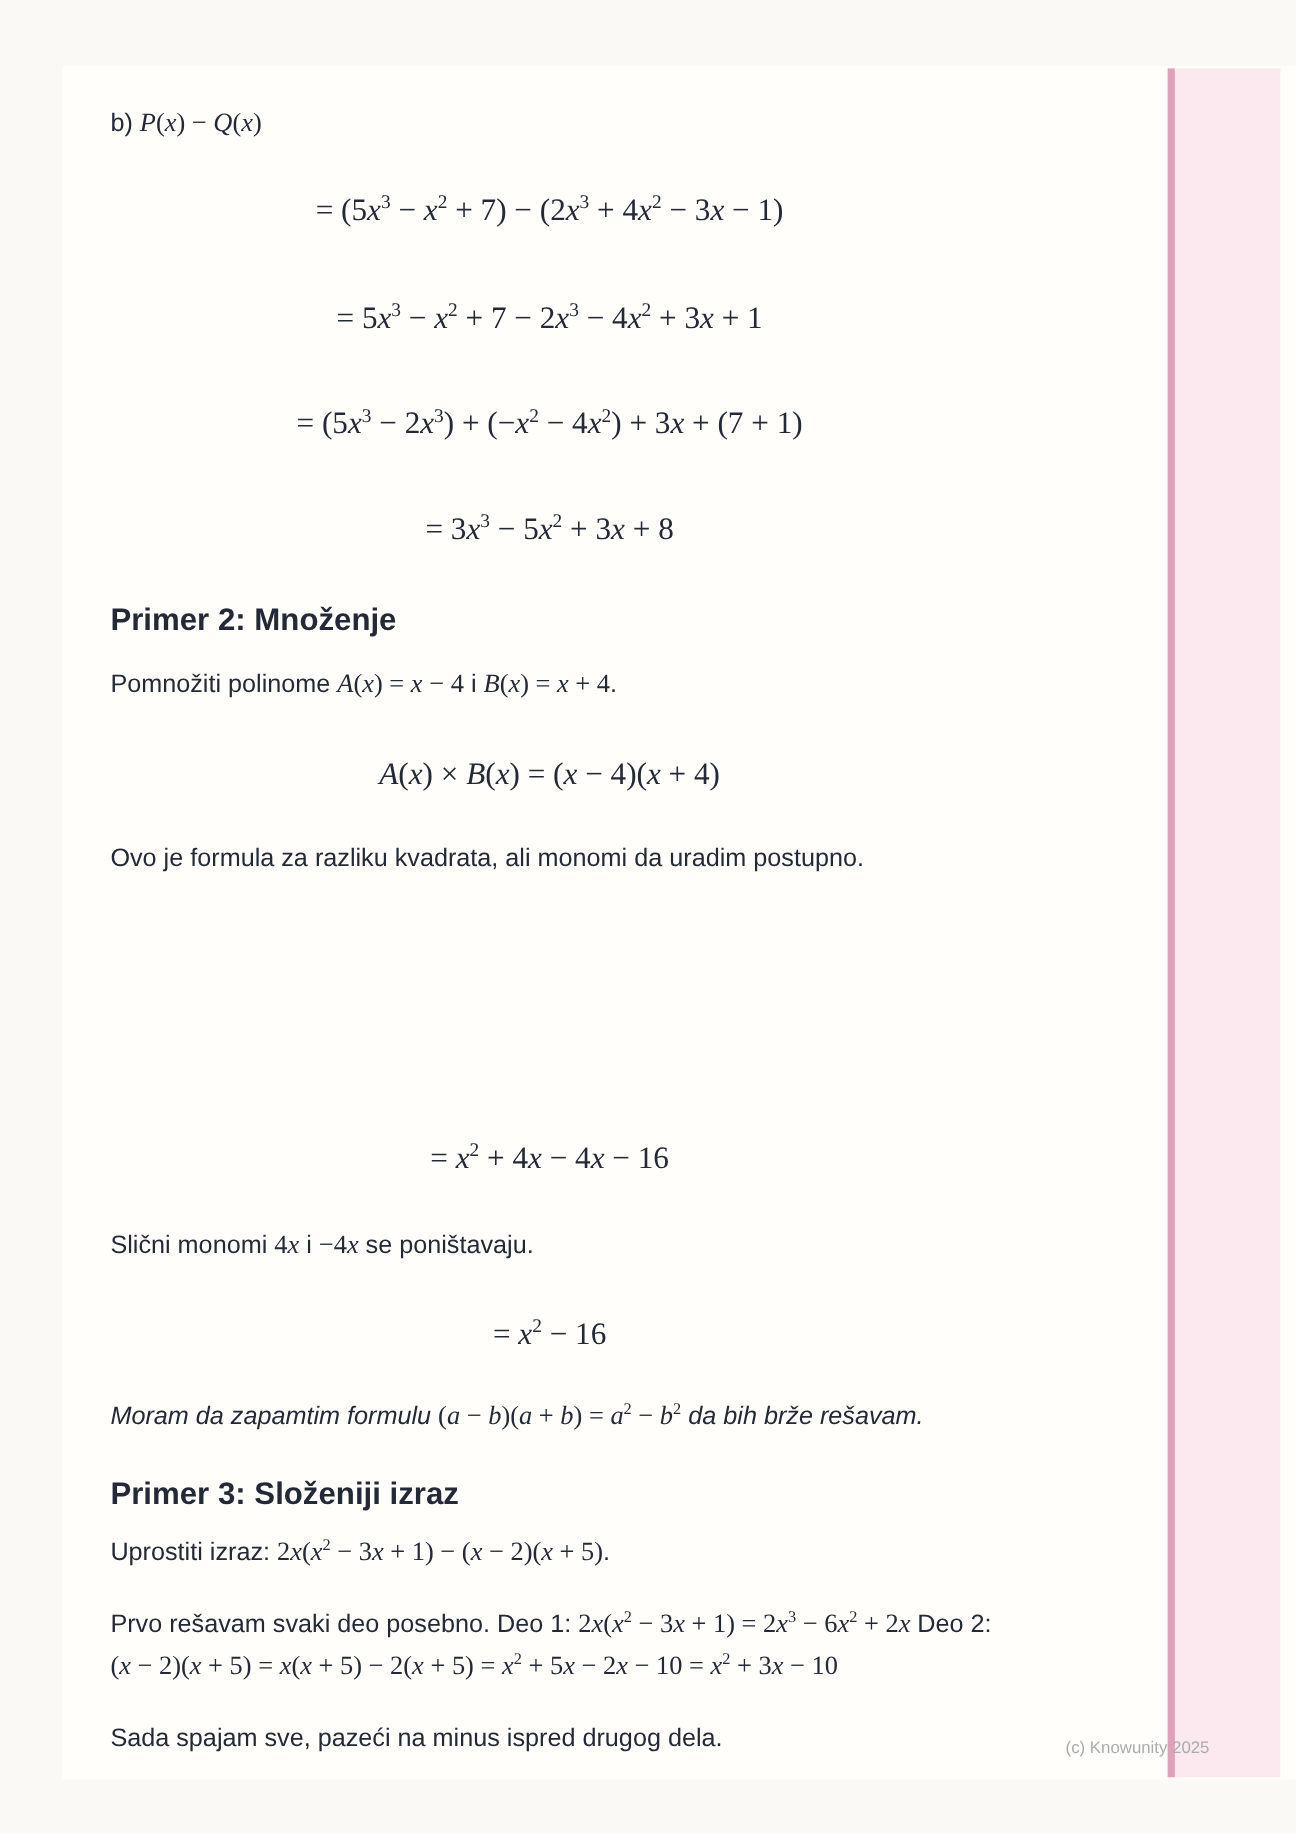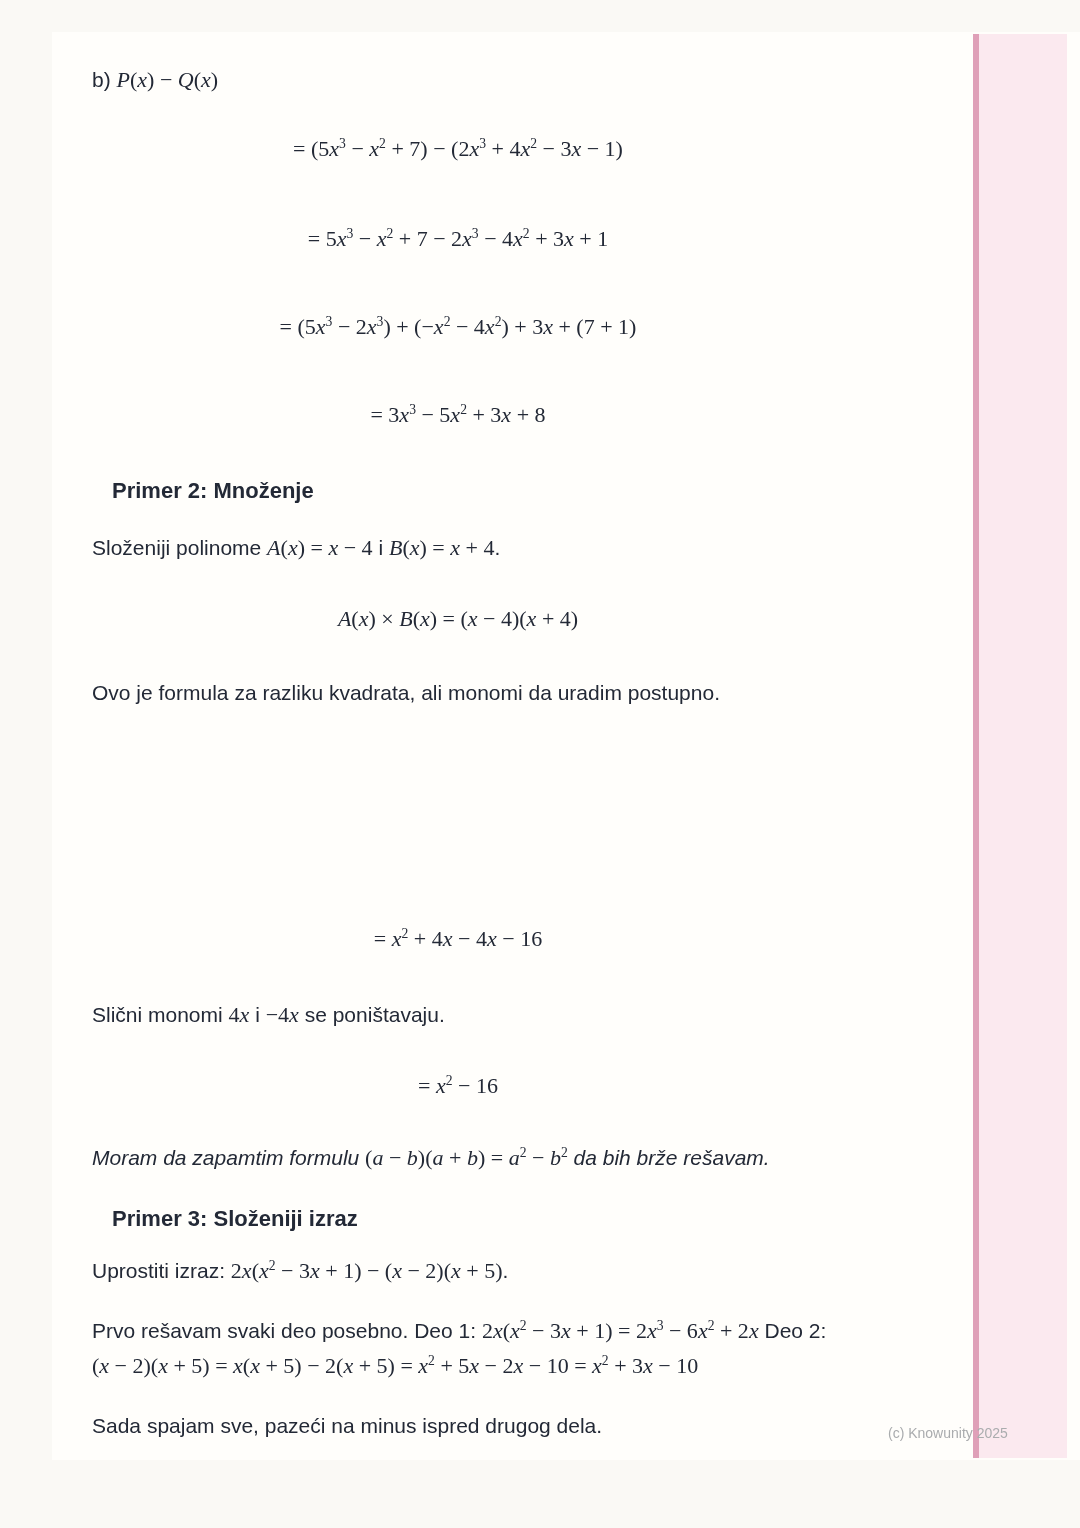--- a/index.html
+++ b/index.html
@@ -7,39 +7,39 @@
     --card-bg:#fffefb;
     --accent-line:#dfa0b8;
     --accent-band:#fbe9ef;
     --text:#232936;
     --watermark:#aaacae;
   }
   *{margin:0;padding:0;box-sizing:border-box;}
   html,body{width:1080px;height:1528px;}
   body{background:var(--outer-bg);font-family:"Liberation Sans",sans-serif;position:relative;overflow:hidden;}
   .card{
-    position:absolute;left:52px;top:32px;width:1028px;height:1428px;
+    position:absolute;left:52px;top:55px;width:1028px;height:1428px;
     background:var(--card-bg);
   }
   .accent-band{
     position:absolute;left:922px;top:2px;width:93px;height:1424px;
     background:var(--accent-band);z-index:1;
   }
   .accent-line{
     position:absolute;left:921px;top:2px;width:6px;height:1424px;
     background:var(--accent-line);z-index:2;
   }
   .block{
     position:absolute;left:40px;width:880px;
     font-size:21px;line-height:1.35;color:var(--text);z-index:3;
   }
-  .heading{font-weight:bold;font-size:22px;margin-left:20px;}
+  .heading{font-weight:bold;font-size:26px;}
   .eq{
     width:732px;text-align:center;
-    font-family:"Liberation Serif",serif;font-size:22px;
+    font-family:"Liberation Serif",serif;font-size:26px;
   }
   .math{font-family:"Liberation Serif",serif;font-size:22px;line-height:1;}
   .eq i,.math i{font-style:italic;}
   sup{font-size:0.62em;line-height:0;}
   .italic-note .txt{font-style:italic;}
   .watermark{
     position:absolute;left:836px;top:1393px;width:180px;
     font-size:14px;color:var(--watermark);z-index:4;white-space:nowrap;
   }
 </style>
@@ -51,21 +51,21 @@
   <div class="accent-line"></div>
 
   <div class="block" style="top:34px"><span class="txt">b) </span><span class="math"><i>P</i>(<i>x</i>) − <i>Q</i>(<i>x</i>)</span></div>
 
   <div class="block eq" style="top:102px">= (5<i>x</i><sup>3</sup> − <i>x</i><sup>2</sup> + 7) − (2<i>x</i><sup>3</sup> + 4<i>x</i><sup>2</sup> − 3<i>x</i> − 1)</div>
   <div class="block eq" style="top:192px">= 5<i>x</i><sup>3</sup> − <i>x</i><sup>2</sup> + 7 − 2<i>x</i><sup>3</sup> − 4<i>x</i><sup>2</sup> + 3<i>x</i> + 1</div>
   <div class="block eq" style="top:280px">= (5<i>x</i><sup>3</sup> − 2<i>x</i><sup>3</sup>) + (−<i>x</i><sup>2</sup> − 4<i>x</i><sup>2</sup>) + 3<i>x</i> + (7 + 1)</div>
   <div class="block eq" style="top:368px">= 3<i>x</i><sup>3</sup> − 5<i>x</i><sup>2</sup> + 3<i>x</i> + 8</div>
 
   <div class="block heading" style="top:444px">Primer 2: Množenje</div>
-  <div class="block" style="top:502px"><span class="txt">Složeniji polinome </span><span class="math"><i>A</i>(<i>x</i>) = <i>x</i> − 4</span><span class="txt"> i </span><span class="math"><i>B</i>(<i>x</i>) = <i>x</i> + 4</span><span class="txt">.</span></div>
+  <div class="block" style="top:502px"><span class="txt">Pomnožiti polinome </span><span class="math"><i>A</i>(<i>x</i>) = <i>x</i> − 4</span><span class="txt"> i </span><span class="math"><i>B</i>(<i>x</i>) = <i>x</i> + 4</span><span class="txt">.</span></div>
 
   <div class="block eq" style="top:572px"><i>A</i>(<i>x</i>) × <i>B</i>(<i>x</i>) = (<i>x</i> − 4)(<i>x</i> + 4)</div>
   <div class="block" style="top:647px">Ovo je formula za razliku kvadrata, ali monomi da uradim postupno.</div>
 
   <div class="block eq" style="top:892px">= <i>x</i><sup>2</sup> + 4<i>x</i> − 4<i>x</i> − 16</div>
 
   <div class="block" style="top:969px"><span class="txt">Slični monomi </span><span class="math">4<i>x</i></span><span class="txt"> i </span><span class="math">−4<i>x</i></span><span class="txt"> se poništavaju.</span></div>
 
   <div class="block eq" style="top:1039px">= <i>x</i><sup>2</sup> − 16</div>
 

